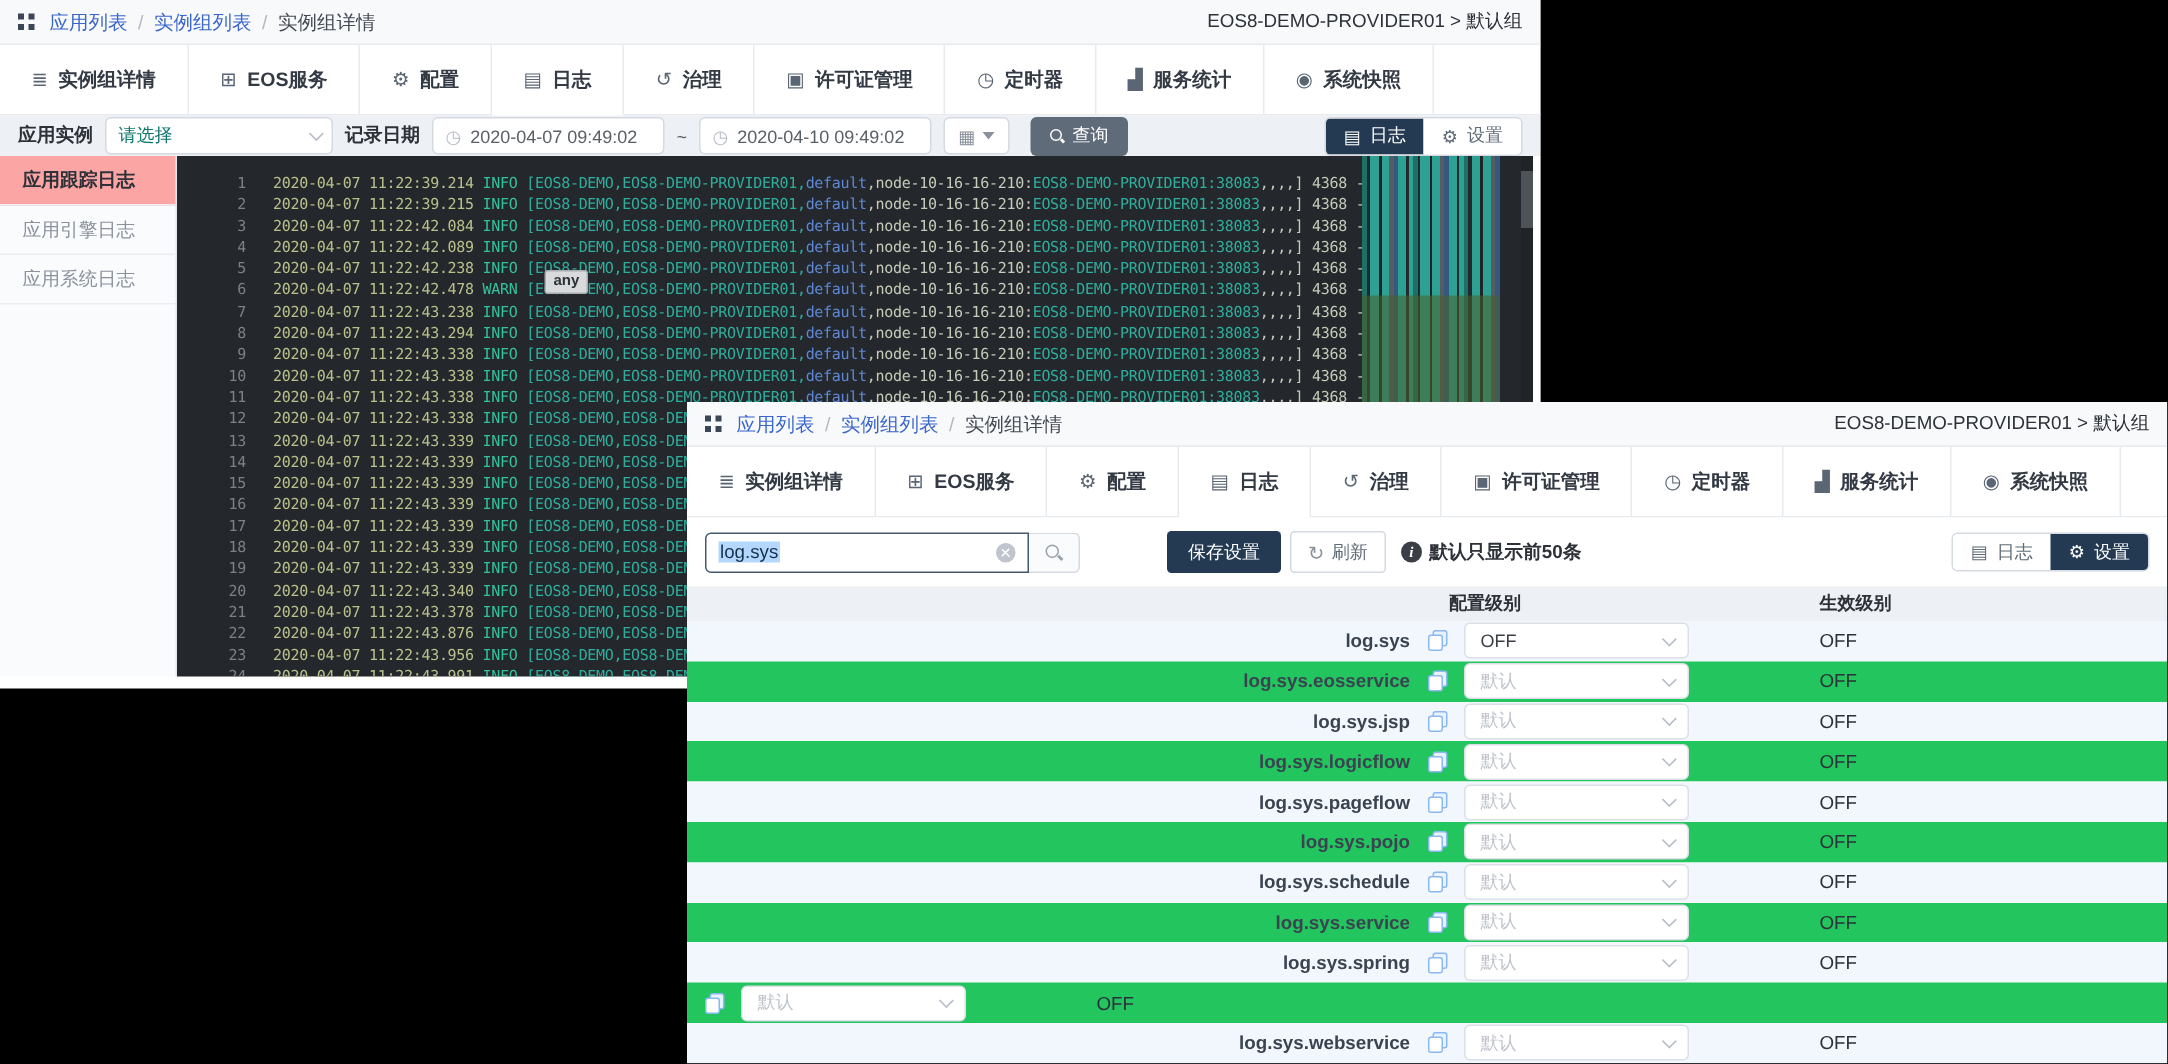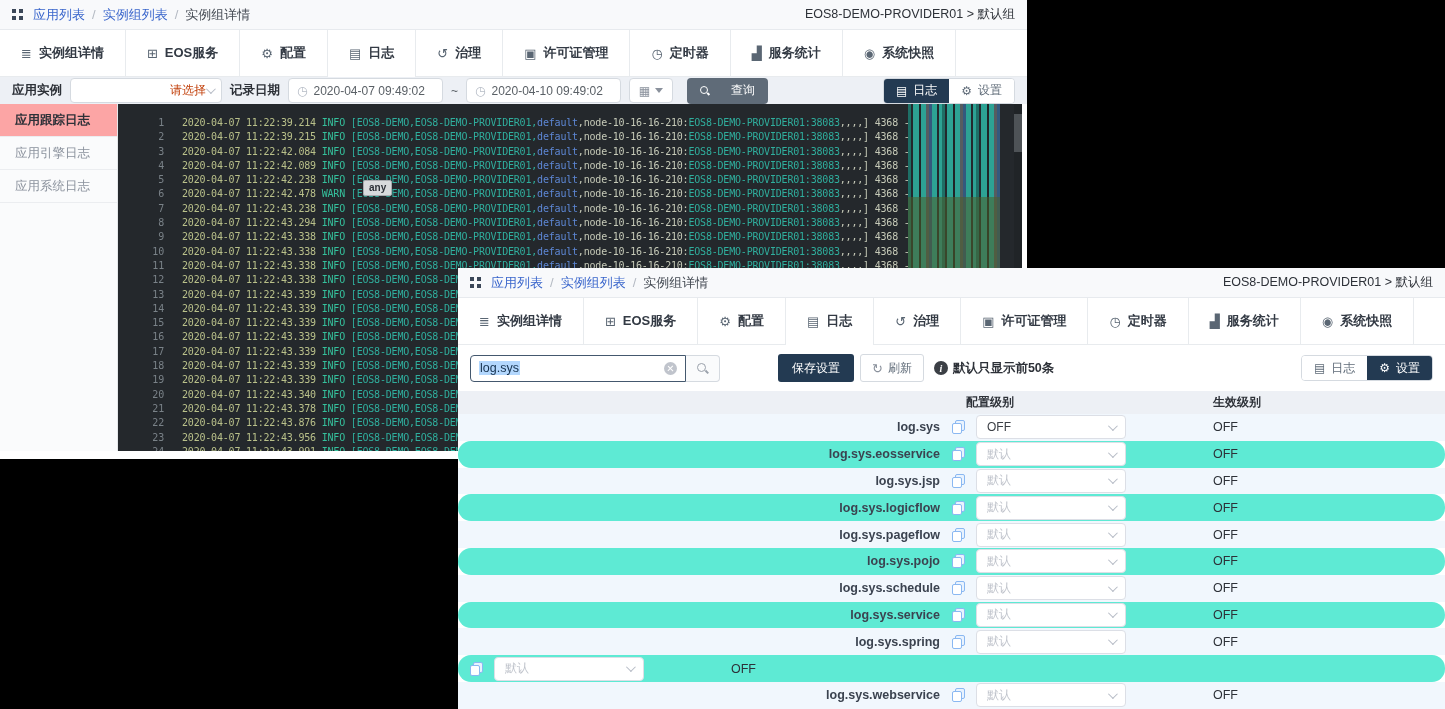--- a/index.html
+++ b/index.html
@@ -26,29 +26,29 @@
   .tabbar { height:47px; background:#fff; display:flex; align-items:stretch; border-bottom:1px solid #e8ebee; }
   .tab { display:flex; align-items:center; gap:7px; padding:0 21px; font-size:13px; font-weight:bold; color:#333a44; border-right:1px solid #e8ebee; cursor:pointer; position:relative; }
   .tab-ic { color:#5a6673; font-size:13px; font-weight:normal; }
   .tab.active { background:#fff; }
   .tab.active::after { content:""; position:absolute; left:0; right:0; bottom:-1px; height:1px; background:#fff; }
 
   
   .filterbar { height:27px; background:#edf0f5; display:flex; align-items:center; padding:0 12px; gap:8px; }
   .flt-label { font-size:12.5px; font-weight:bold; color:#2d3138; white-space:nowrap; }
   .ctrl { height:25px; background:#fff; border:1px solid #d5dae0; border-radius:4px; display:flex; align-items:center; font-size:12px; color:#5a6066; padding:0 8px; }
-  .sel-instance { width:152px; justify-content:flex-end; color:#c2410c; }
+  .sel-instance { width:152px; justify-content:space-between; color:#0f766e; }
   .chev { width:7px; height:7px; border-right:1.4px solid #b6bcc6; border-bottom:1.4px solid #b6bcc6; transform:rotate(45deg) translateY(-2px); flex:none; }
   .date-input { width:155px; gap:6px; }
   .clock-ic { color:#b6bcc6; font-size:12px; }
   .range-sep { font-size:12px; color:#5a6066; }
   .cal-btn { width:44px; justify-content:center; gap:5px; cursor:pointer; }
   .cal-ic { color:#8a919c; font-size:12px; }
   .caret-down { width:0; height:0; border-left:4px solid transparent; border-right:4px solid transparent; border-top:5px solid #8a919c; }
-  .query-btn { height:26px; background:#5f6b78; color:#fff; border:none; border-radius:4px; font-size:12px; display:flex; align-items:center; gap:22px; padding:0 13px; margin-left:6px; cursor:pointer; }
+  .query-btn { height:26px; background:#5f6b78; color:#fff; border:none; border-radius:4px; font-size:12px; display:flex; align-items:center; gap:6px; padding:0 13px; margin-left:6px; cursor:pointer; }
   .glass { position:relative; width:9px; height:9px; flex:none; }
   .glass::before { content:""; position:absolute; left:0; top:0; width:6px; height:6px; border:1.4px solid currentColor; border-radius:50%; }
   .glass::after { content:""; position:absolute; left:6.5px; top:6.5px; width:3px; height:1.5px; background:currentColor; transform:rotate(45deg); }
   .query-btn .glass { color:#fff; }
 
   .toggle-group { margin-left:auto; display:flex; border:1px solid #d5dae0; border-radius:4px; overflow:hidden; height:26px; background:#fff; }
   .toggle-btn { display:flex; align-items:center; gap:6px; font-size:12px; padding:0 12px; color:#5f6b78; cursor:pointer; background:#fff; }
   .toggle-btn .tg-ic { font-size:12px; }
   .toggle-btn.dark { background:#233a52; color:#fff; }
 
@@ -101,21 +101,21 @@
   .refresh-ic { font-size:13px; color:#8a919c; }
   .note { margin-left:10px; display:flex; align-items:center; gap:5px; font-size:12.5px; font-weight:bold; color:#2d3138; }
   .info-ic { width:14px; height:14px; border-radius:50%; background:#3b3f45; color:#fff; font-size:10px; font-weight:bold; display:flex; align-items:center; justify-content:center; font-family:"Liberation Serif",serif; font-style:italic; }
 
   
   .thead { height:23px; background:#edf0f5; display:flex; align-items:center; font-size:12px; font-weight:bold; color:#2d3138; }
   .h-config { margin-left:508px; width:247px; }
   .h-eff { }
   .trow { height:26.8px; display:flex; align-items:center; }
   .trow.odd { background:#f1f7fd; }
-  .trow.even { background:#5eead4;border-radius:13px; }
+  .trow.even { background:#22c55e; }
   .c-name { width:482px; text-align:right; font-size:12.5px; font-weight:bold; color:#3b4350; }
   .c-copy { width:36px; display:flex; justify-content:center; }
   .copy-ic { position:relative; width:13px; height:14px; cursor:pointer; }
   .copy-ic::before { content:""; position:absolute; top:0; right:0; width:8px; height:9px; border:1.3px solid #8ab8f2; border-radius:2px; background:#e9f3fe; }
   .copy-ic::after { content:""; position:absolute; bottom:0; left:0; width:8px; height:9px; border:1.3px solid #8ab8f2; border-radius:2px; background:#fff; }
   .c-select { width:150px; }
   .sel-box { width:150px; height:24px; border:1px solid #dcdfe6; border-radius:4px; background:#fff; display:flex; align-items:center; justify-content:space-between; padding:0 10px; font-size:12px; color:#c0c4cc; cursor:pointer; }
   .sel-box.set { color:#3b3f45; }
   .c-eff { margin-left:87px; font-size:12.5px; color:#2d3138; }
 </style>

